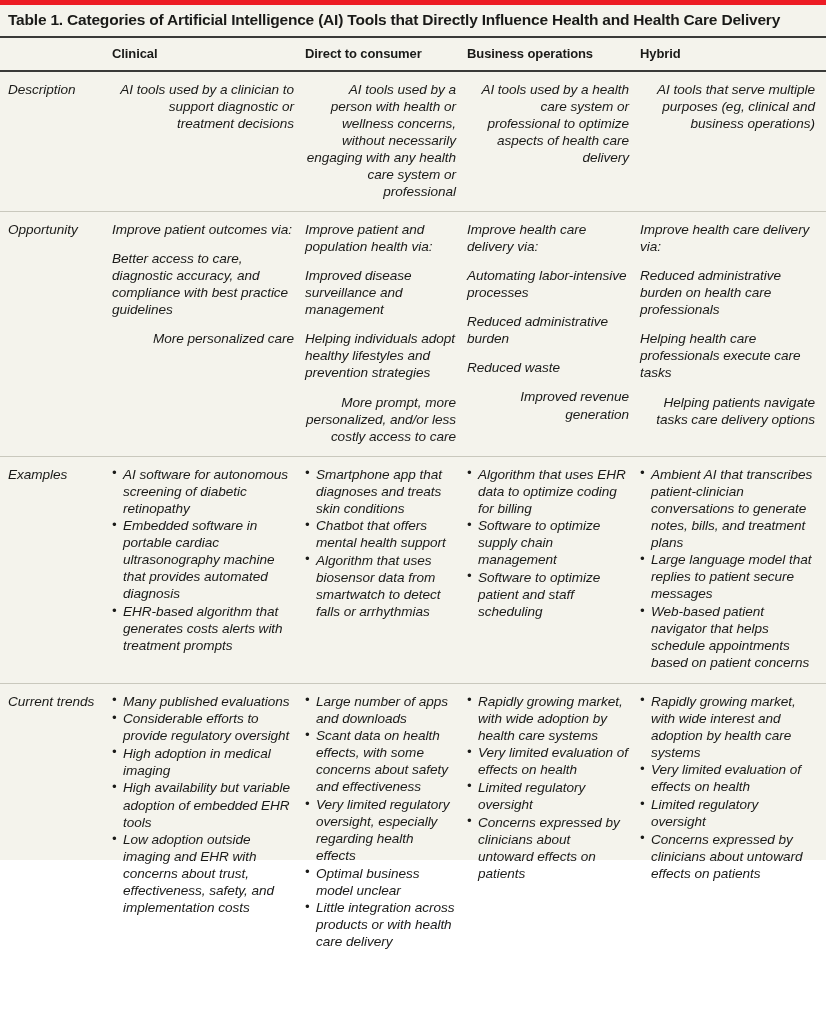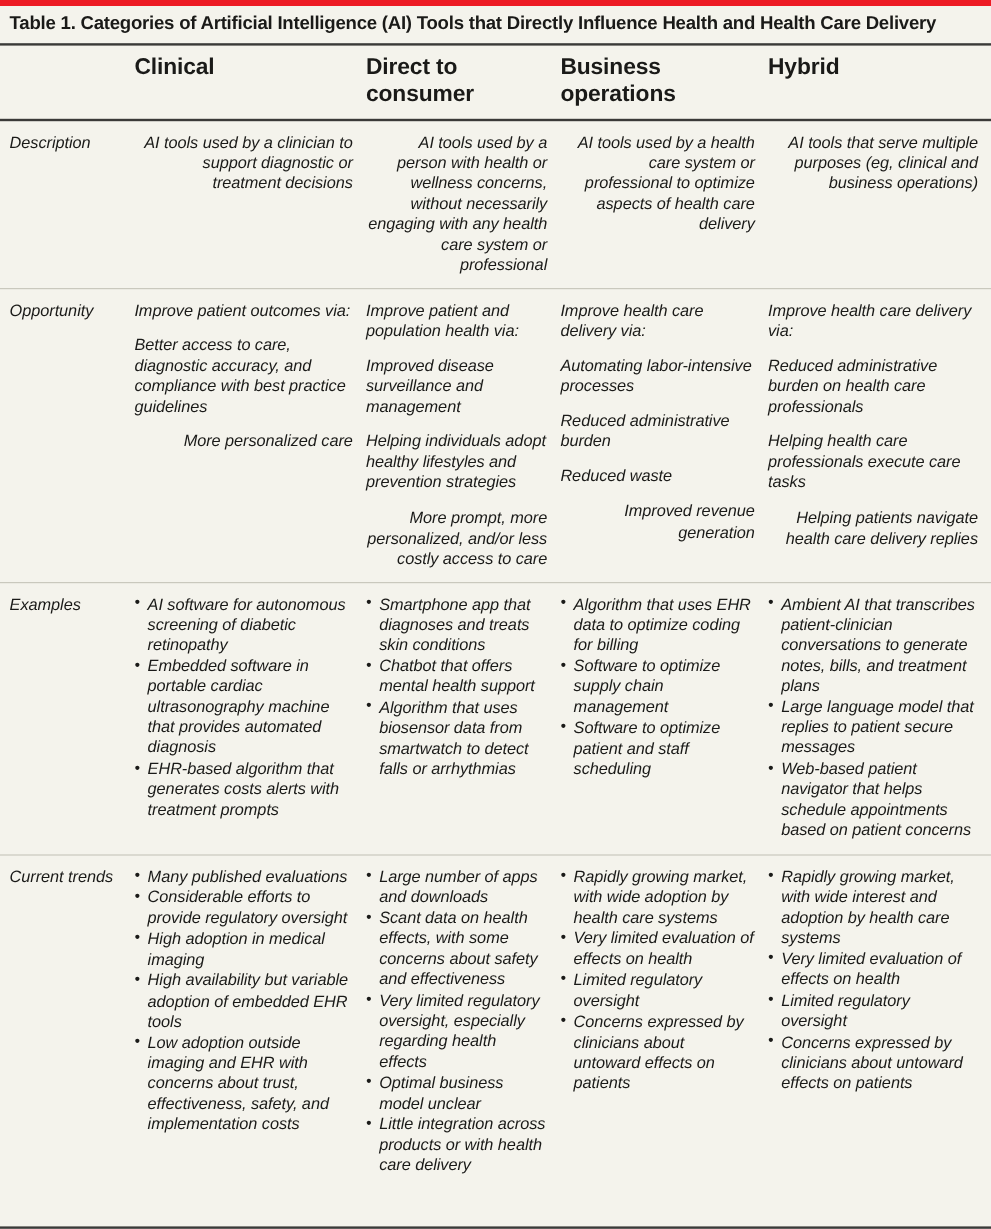--- a/index.html
+++ b/index.html
@@ -10,21 +10,21 @@
   }
   body {
     font-family: "Liberation Sans", sans-serif;
     width: 826px;
     height: 1024px;
     overflow: hidden;
   }
 
   .table-figure {
     width: 826px;
-    height: 1024px;
+    height: 860px;
     background: #f4f3ec;
     position: relative;
     display: flex;
     flex-direction: column;
   }
 
   
   .top-rule {
     height: 5px;
     background: #ed1c24;
@@ -58,21 +58,21 @@
 
   table.grid col.c-label  { width: 112px; }
   table.grid col.c-col0   { width: 193px; }
   table.grid col.c-col1   { width: 162px; }
   table.grid col.c-col2   { width: 173px; }
   table.grid col.c-col3   { width: 186px; }
 
   thead th {
     text-align: left;
     vertical-align: top;
-    font-size: 19px;
+    font-size: 13px;
     font-weight: bold;
     color: #1a1a18;
     padding: 8px 10px 9px 0;
     letter-spacing: -0.1px;
   }
   thead th.label-head { padding-left: 8px; }
   thead th.data-head:first-of-type { }
 
   tbody td {
     vertical-align: top;
@@ -212,21 +212,21 @@
               <p class="para">Improve health care delivery via:</p>
               <p class="para">Automating labor-intensive processes</p>
               <p class="para">Reduced administrative burden</p>
               <p class="para">Reduced waste</p>
               <p class="para">Improved revenue generation</p>
             </td>
             <td>
               <p class="para">Improve health care delivery via:</p>
               <p class="para">Reduced administrative burden on health care professionals</p>
               <p class="para">Helping health care professionals execute care tasks</p>
-              <p class="para">Helping patients navigate health care delivery replies</p>
+              <p class="para">Helping patients navigate tasks care delivery options</p>
             </td>
           </tr>
           <tr class="sep-row">
             <td colspan="5">
               <div></div>
             </td>
           </tr>
           <tr>
             <td class="row-label">Examples</td>
             <td>

